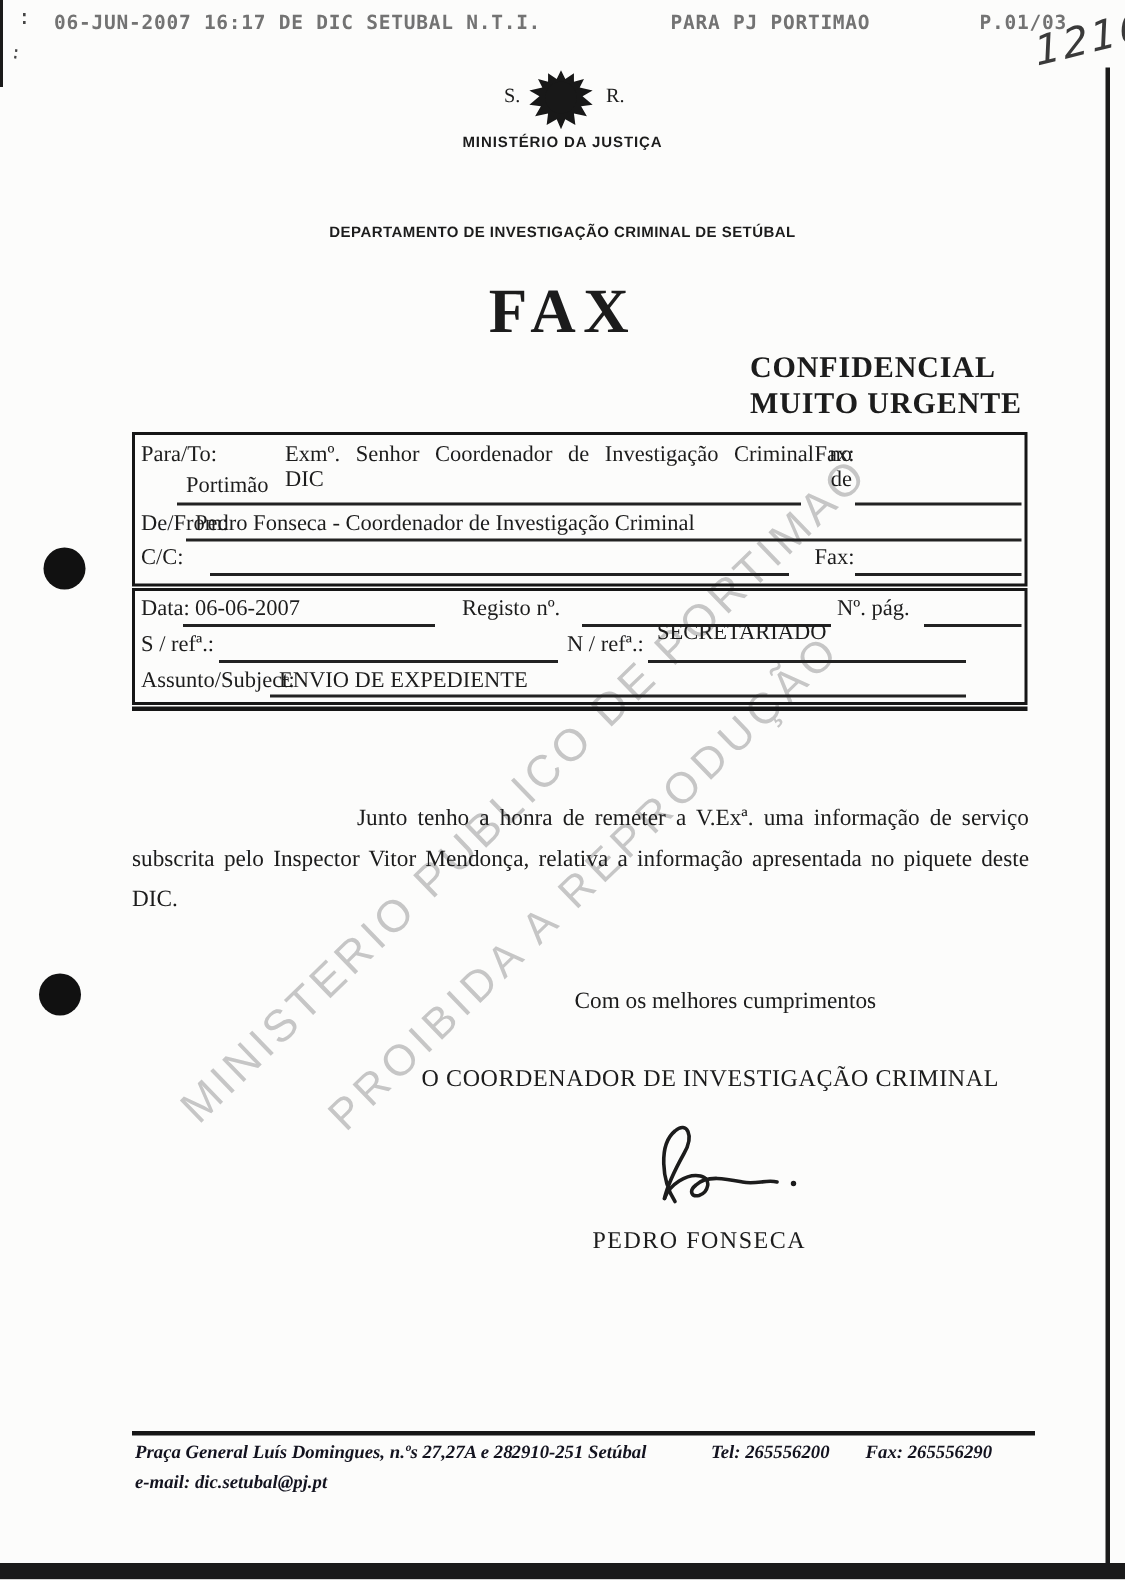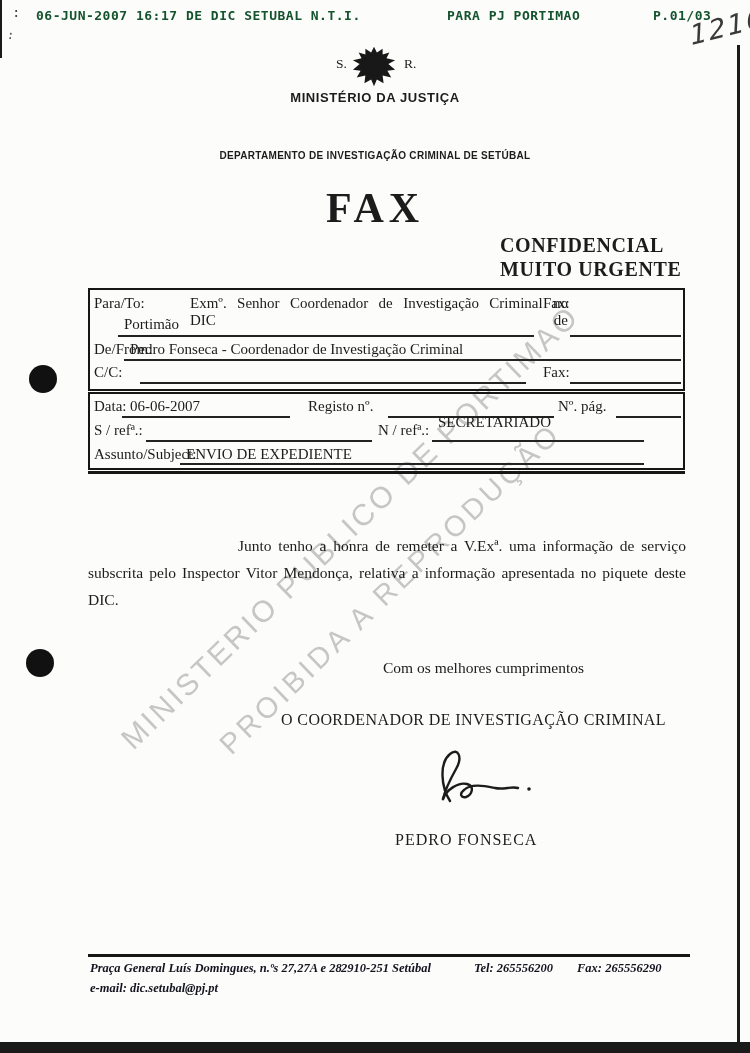--- a/index.html
+++ b/index.html
@@ -3,29 +3,29 @@
 <meta charset="utf-8">
 <style>
   html,body{margin:0;padding:0;background:#e8e8e6;}
   .page{
     position:relative;width:750px;height:1053px;margin:0 auto;
     background:#fcfcfb;overflow:hidden;
     font-family:"Liberation Serif",serif;color:#1c1c1c;
   }
   .abs{position:absolute;white-space:nowrap;}
   
-  .faxhdr{font-family:"DejaVu Sans Mono",monospace;font-size:13px;font-weight:600;color:#14532d;letter-spacing:.5px;}
+  .faxhdr{font-family:"DejaVu Sans Mono",monospace;font-size:13px;font-weight:600;color:#737373;letter-spacing:.5px;}
   .handwritten{
     font-family:"DejaVu Sans",sans-serif;font-style:italic;font-size:27px;color:#3a3a3a;
     transform:rotate(-14deg) skewX(-6deg);transform-origin:left top;letter-spacing:2px;
   }
   .margmark{font-family:"DejaVu Sans Mono",monospace;color:#444;}
   
   .sr{font-size:13.5px;}
-  .ministry{font-family:"Liberation Sans",sans-serif;font-size:13px;font-weight:700;letter-spacing:.6px;text-align:center;}
+  .ministry{font-family:"Liberation Sans",sans-serif;font-size:10px;font-weight:700;letter-spacing:.6px;text-align:center;}
   .policia{font-family:"Liberation Sans",sans-serif;font-size:21px;letter-spacing:1.6px;text-align:center;color:#141414;-webkit-text-stroke:.5px #141414;}
   .dept{font-family:"Liberation Sans",sans-serif;font-size:10px;font-weight:700;letter-spacing:.3px;text-align:center;}
   .faxtitle{font-size:42px;font-weight:700;letter-spacing:5px;text-align:center;}
   .classif{font-size:20px;font-weight:700;letter-spacing:.6px;}
   
   .box{position:absolute;border:2px solid #161616;background:transparent;}
   .lbl{font-size:15px;}
   .val{font-size:15px;}
   .ln{position:absolute;background:#222;height:1.5px;}
   .rule{position:absolute;background:#161616;}
@@ -120,21 +120,21 @@
     <span class="abs" style="left:383px;top:659px;font-size:15.5px;">Com os melhores cumprimentos</span>
     <span class="abs sigtitle" style="left:281px;top:711px;">O COORDENADOR DE INVESTIGAÇÃO CRIMINAL</span>
 
     <svg class="abs" style="left:428px;top:747px;" width="110" height="62" viewBox="0 0 110 62">
       <g fill="none" stroke="#1c1c1c" stroke-width="2.4" stroke-linecap="round">
         <path d="M22,54 C13,40 11,16 22,7 C30,0 35,10 28,22 C23,31 17,43 15,52"></path>
         <path d="M15,52 C18,43 30,35 39,37 C47,39 44,48 38,50 C33,51 31,47 36,43 C43,36 57,39 67,41 C76,43 83,39 90,41"></path>
       </g>
       <circle cx="101" cy="42" r="1.8" fill="#1c1c1c"></circle>
     </svg>
-    <span class="abs signatory" style="left:395px;top:819px;margin-top:12px;">PEDRO FONSECA</span>
+    <span class="abs signatory" style="left:395px;top:819px;">PEDRO FONSECA</span>
 
     <div class="rule" style="left:88px;top:954px;width:602px;height:3px;"></div>
     <span class="abs foot" style="left:90px;top:961px;">Praça General Luís Domingues, n.ºs 27,27A e 28</span>
     <span class="abs foot" style="left:341px;top:961px;">2910-251   Setúbal</span>
     <span class="abs foot" style="left:474px;top:961px;">Tel: 265556200</span>
     <span class="abs foot" style="left:577px;top:961px;">Fax: 265556290</span>
     <span class="abs foot" style="left:90px;top:981px;">e-mail: dic.setubal@pj.pt</span>
 
     <div class="dot" style="left:29px;top:365px;width:28px;height:28px;"></div>
     <div class="dot" style="left:26px;top:649px;width:28px;height:28px;"></div>

